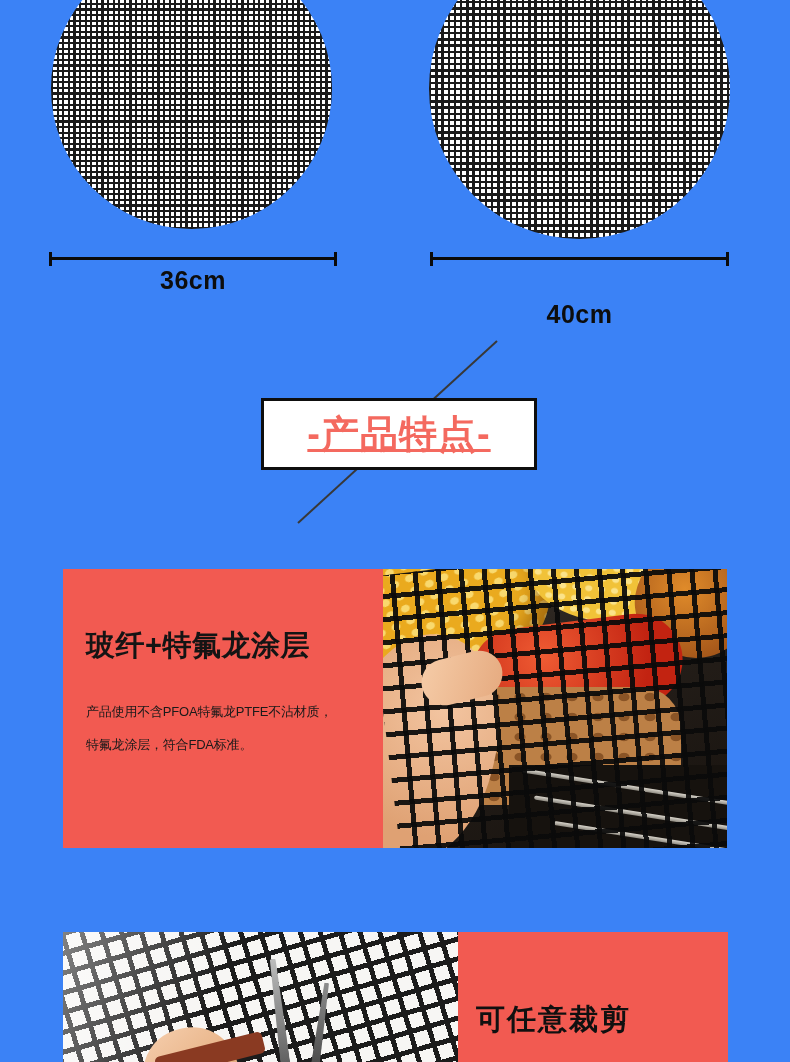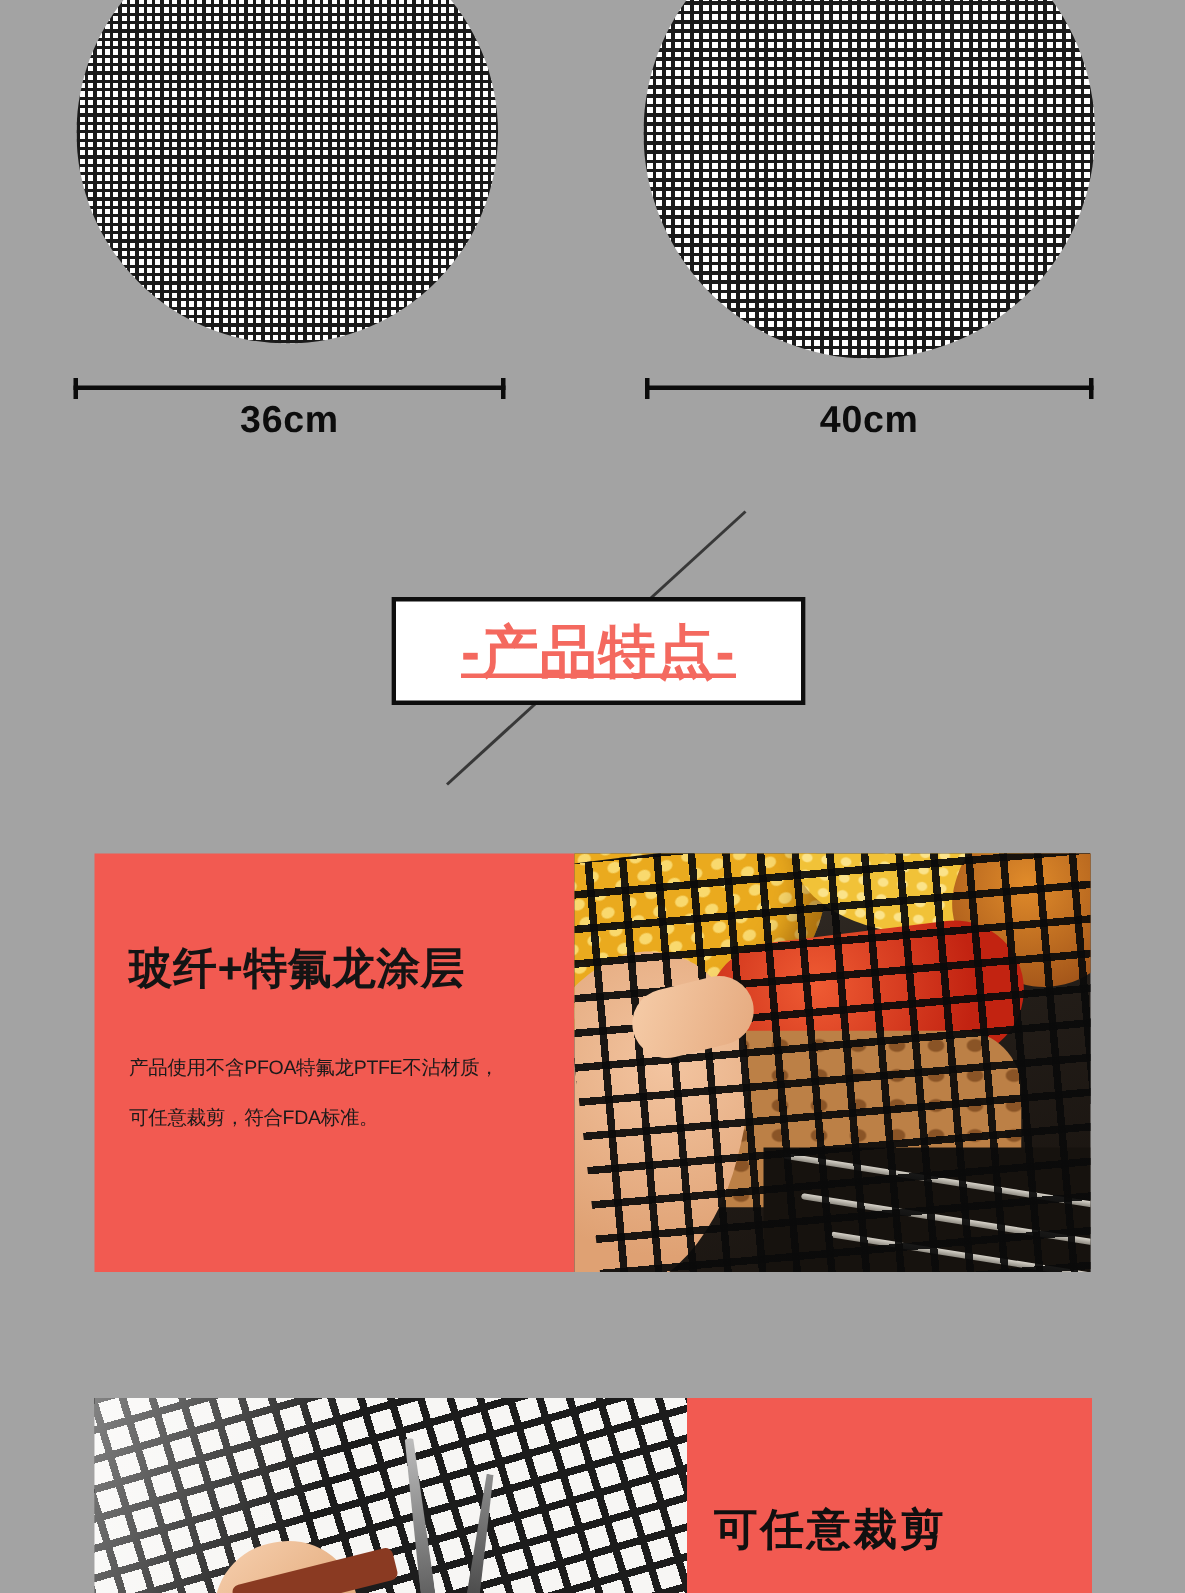--- a/index.html
+++ b/index.html
@@ -1,18 +1,18 @@
 <!DOCTYPE html>
 <html><head>
 <meta charset="utf-8">
 <style>
   html,body { margin:0; padding:0; background:#ffffff; }
   #page {
     position:relative; width:790px; height:1062px; margin:0 auto;
-    background:#a3a3a3; overflow:hidden;
+    background:#3b82f6; overflow:hidden;
     font-family:"Liberation Sans", sans-serif; color:#111;
   }
   
   .mesh-circle { position:absolute; border-radius:50%; background-color:#fff; }
   #circle-left {
     left:51px; top:-52px; width:281px; height:281px;
     background-image:
       repeating-linear-gradient(0deg,   #1a1a1a 0 2.2px, rgba(0,0,0,0) 2.2px 5.6px),
       repeating-linear-gradient(90deg,  #1a1a1a 0 2.2px, rgba(0,0,0,0) 2.2px 5.6px);
   }
@@ -29,21 +29,21 @@
   }
   .measure::before { left:0; }
   .measure::after  { right:0; }
   #measure-left  { left:49px;  width:288px; }
   #measure-right { left:430px; width:299px; }
   .mlabel {
     position:absolute; top:266px; text-align:center;
     font-size:25px; font-weight:700; color:#0d0d0d; letter-spacing:.5px;
   }
   #label-left  { left:49px;  width:288px; }
-  #label-right { left:430px; width:299px; }
+  #label-right { left:430px; width:299px;margin-top:34px; }
   
   #diag { position:absolute; left:0; top:0; z-index:1; }
   #diag line { stroke:#383838; stroke-width:2; }
   #title-box {
     position:absolute; left:261px; top:398px; width:276px; height:72px;
     box-sizing:border-box; border:3px solid #0e0e0e; background:#fff; z-index:2;
     display:flex; align-items:center; justify-content:center;
   }
   #title-box span { font-size:38px; font-weight:700; letter-spacing:1px; }
   
@@ -177,21 +177,21 @@
   </svg>
 
   <div id="title-box">
     <span style="color: rgb(244, 105, 95); text-decoration: underline;">-产品特点-</span>
   </div>
 
   <div id="mid-section">
     <div id="mid-panel" class="red-panel" style="background-color: rgb(242, 90, 81);">
       <div class="feat-h">玻纤+特氟龙涂层</div>
       <div class="feat-p p1">产品使用不含PFOA特氟龙PTFE不沾材质，</div>
-      <div class="feat-p p2">可任意裁剪，符合FDA标准。</div>
+      <div class="feat-p p2">特氟龙涂层，符合FDA标准。</div>
     </div>
     <div id="mid-photo">
       <div class="corn1"></div>
       <div class="corn2"></div>
       <div class="chicken"></div>
       <div class="pepper"></div>
       <div class="meat"></div>
       <div class="grill-dark"></div>
       <div class="bar bar1"></div>
       <div class="bar bar2"></div>

